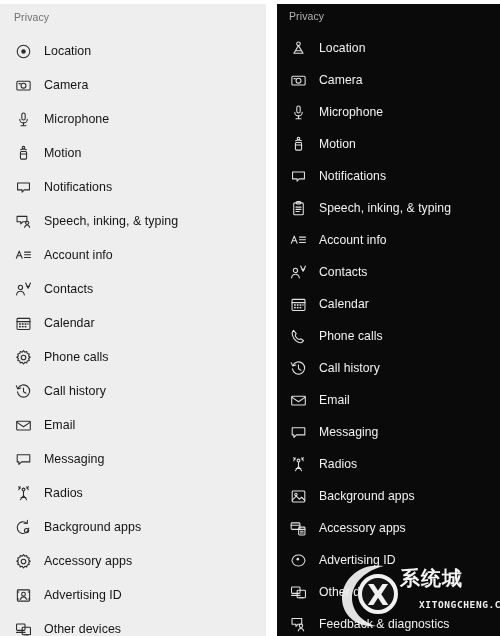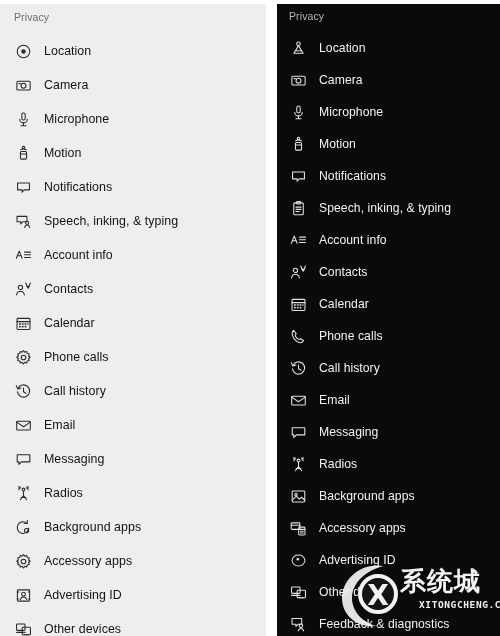--- a/index.html
+++ b/index.html
@@ -64,21 +64,21 @@
   svg{display:block;overflow:visible;}
 
   
   .watermark{
     position:absolute;left:338px;top:560px;width:162px;height:74px;
     pointer-events:none;
   }
   .wm-logo{position:absolute;left:0;top:2px;width:70px;height:66px;}
   .wm-cn{
     position:absolute;left:62px;top:8px;
-    font-size:26px;font-weight:bold;color:#f4f4f4;
+    font-size:20px;font-weight:bold;color:#f4f4f4;
     font-family:"DejaVu Sans","Liberation Sans",sans-serif;
     letter-spacing:1px;line-height:1;
     text-shadow:0 0 2px rgba(0,0,0,.6);
   }
   .wm-en{
     position:absolute;left:81px;top:40px;
     font-size:9.5px;font-weight:bold;color:#f0f0f0;
     font-family:"DejaVu Sans Mono","Liberation Mono",monospace;
     letter-spacing:.6px;line-height:1;
   }

